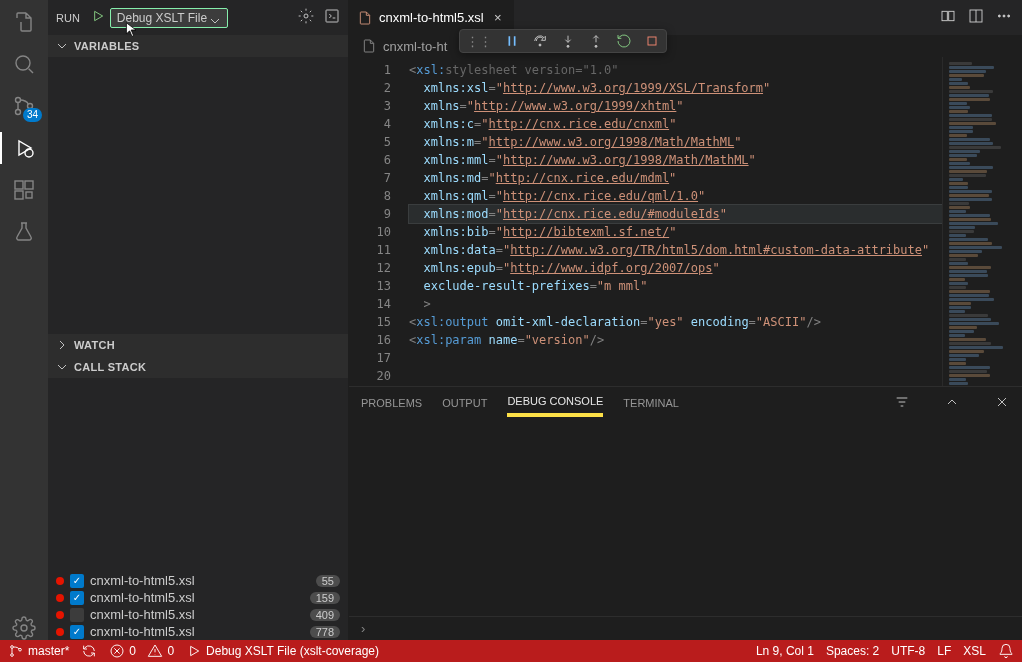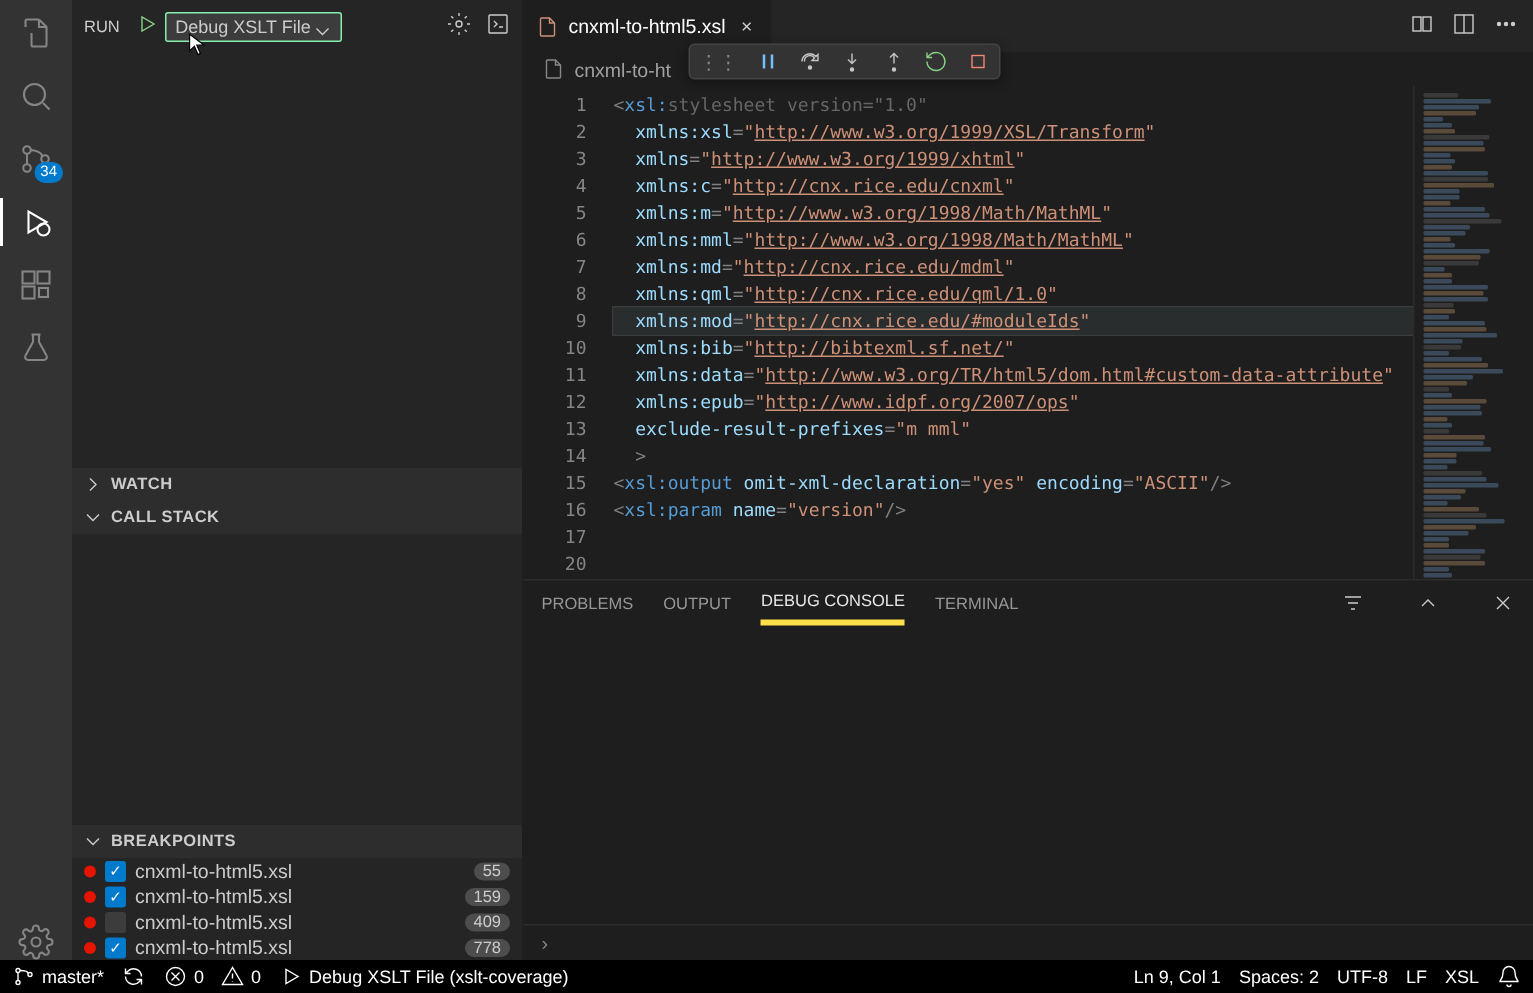--- a/index.html
+++ b/index.html
@@ -46,21 +46,21 @@
 .mini .blk.o { background:#5a4a3a; }
 .mini .blk.g { background:#3a3a3a; }
 .panel { height:254px; background:#1e1e1e; border-top:1px solid #2d2d2d; display:flex; flex-direction:column; }
 .ptabs { height:32px; display:flex; align-items:center; padding:0 12px; gap:20px; font-size:11px; color:#969696; }
 .ptabs .pt { cursor:pointer; padding:6px 0; }
 .ptabs .pt.act { color:#e7e7e7; border-bottom:4px solid #fde047; }
 .ptabs .spacer { flex:1; }
 .ptabs .picon { color:#ccc; cursor:pointer; }
 .pbody { flex:1; }
 .prompt { height:24px; border-top:1px solid #2d2d2d; display:flex; align-items:center; padding:0 12px; color:#858585; }
-.status { height:22px; background:#000000; color:#fff; display:flex; align-items:center; font-size:12px; padding:0 8px; gap:12px; }
+.status { height:22px; background:#b91c1c; color:#fff; display:flex; align-items:center; font-size:12px; padding:0 8px; gap:12px; }
 .status .sp { flex:1; }
 .status .si { display:flex; align-items:center; gap:4px; cursor:pointer; }
 svg { width:16px; height:16px; fill:none; stroke:currentColor; stroke-width:1.4; }
 .actbar svg { width:24px; height:24px; }
 .cursor{position:absolute; left:124px; top:22px; z-index:20; pointer-events:none;}
 </style>
 </head>
 <body>
 
 <div class="root">
@@ -127,20 +127,28 @@
       <span style="margin-left:auto;color:#ccc"><svg viewBox="0 0 24 24">
               <circle cx="12" cy="12" r="3"></circle>
               <path d="M12 1v3M12 20v3M4.2 4.2l2.1 2.1M17.7 17.7l2.1 2.1M1 12h3M20 12h3M4.2 19.8l2.1-2.1M17.7 6.3l2.1-2.1"></path>
             </svg></span>
       <span style="color:#ccc;margin-left:6px"><svg viewBox="0 0 24 24">
               <rect x="3" y="3" width="18" height="18" rx="1"></rect>
               <path d="m8 9 3 3-3 3M13 15h4"></path>
             </svg></span>
     </div>
 
+    <div class="section">
+          <div class="shead">
+            <svg viewBox="0 0 24 24" width="12" height="12">
+              <path d="m6 9 6 6 6-6"></path>
+            </svg>
+            <span>VARIABLES</span>
+          </div>
+        </div>
     <div class="sbody grow"></div>
 
     <div class="section">
           <div class="shead">
             <svg viewBox="0 0 24 24" width="12" height="12">
               <path d="m9 6 6 6-6 6"></path>
             </svg>
             <span>WATCH</span>
           </div>
         </div>
@@ -148,28 +156,20 @@
     <div class="section">
           <div class="shead">
             <svg viewBox="0 0 24 24" width="12" height="12">
               <path d="m6 9 6 6 6-6"></path>
             </svg>
             <span>CALL STACK</span>
           </div>
         </div>
     <div class="sbody" style="height:194px"></div>
 
-    <div class="section">
-          <div class="shead">
-            <svg viewBox="0 0 24 24" width="12" height="12">
-              <path d="m6 9 6 6 6-6"></path>
-            </svg>
-            <span>BREAKPOINTS</span>
-          </div>
-        </div>
     <div class="sbody" id="bplist">
           <div class="bpitem">
             <span class="bpdot"></span>
             <span class="bpchk">✓</span>
             <span class="bpname">cnxml-to-html5.xsl</span>
             <span class="bpline">55</span>
           </div>
           <div class="bpitem">
             <span class="bpdot"></span>
             <span class="bpchk">✓</span>

